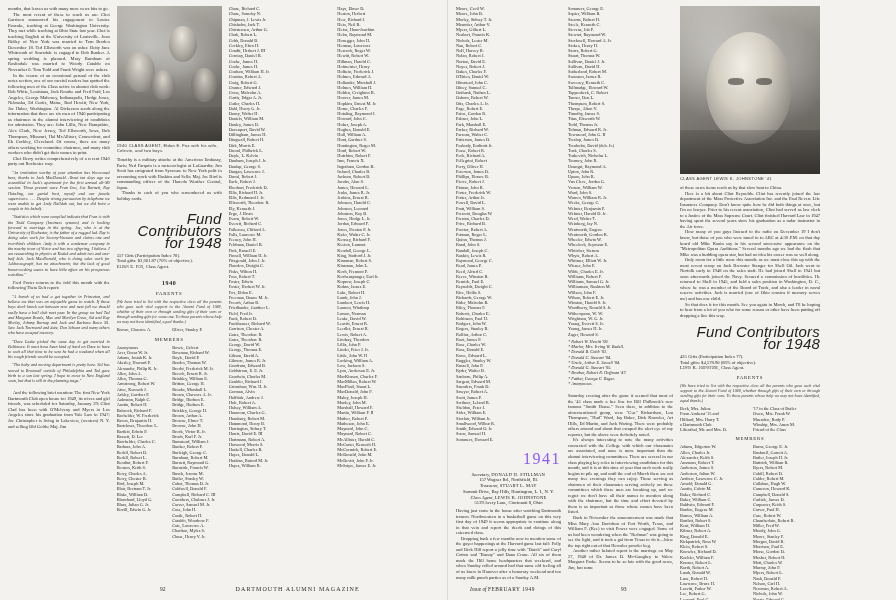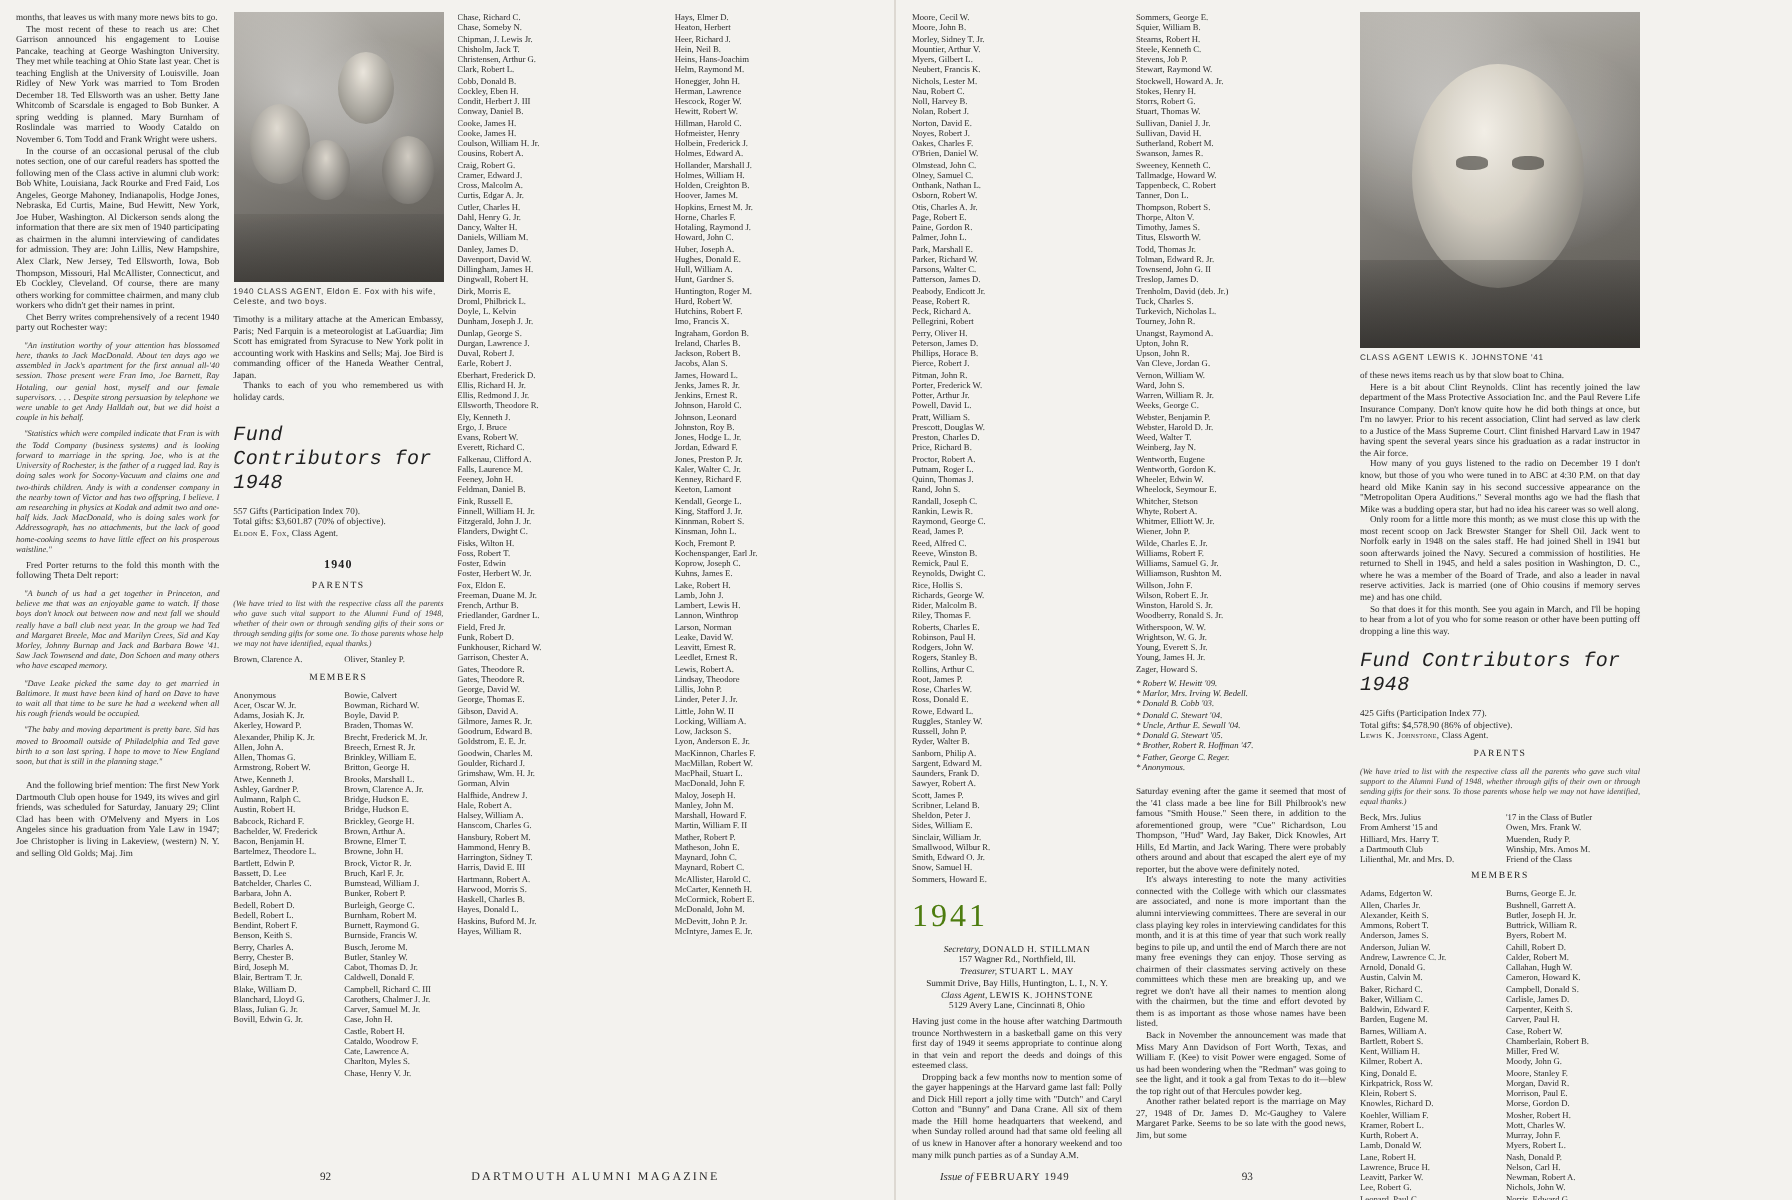--- a/index.html
+++ b/index.html
@@ -28,33 +28,34 @@
   .quote{
     font-size:4.2px;line-height:5.2px;text-align:justify;font-style:italic;
     margin:3px 0 3px 0;text-indent:4px;color:#33312e;
   }
   .gap{height:4px;}
   .gap.sm{height:2px;}
   .gap.lg{height:7px;}
 
   
   .fundhead{
-    font-style:italic;font-size:10px;line-height:12px;
+    font-style:italic;font-size:15px;line-height:12px;
     letter-spacing:.2px;margin:4px 0 4px 0;color:#1f1f1f;
-    font-family:Liberation Mono, monospace;
+    font-family:Liberation Sans, sans-serif;
+    text-align:right;
   }
   .fundline{font-size:4.6px;line-height:5.6px;margin:0;color:#2b2b2b;}
   .fundline .sc{font-variant:small-caps;letter-spacing:.2px;}
   .yearhead{
     text-align:center;font-size:6px;line-height:7px;letter-spacing:.6px;
     margin:4px 0 2px 0;font-weight:bold;color:#1f1f1f;
   }
   .bigyear{
-    text-align:left;font-size:16px;line-height:18px;letter-spacing:1.5px;
-    margin:8px 0 4px 0;color:#4d7c0f;font-family:"Liberation Serif", serif;
+    text-align:right;font-size:16px;line-height:18px;letter-spacing:1.5px;
+    margin:8px 0 4px 0;color:#8b5cf6;font-family:"Liberation Serif", serif;
   }
   .offline{text-align:center;font-size:4.6px;line-height:5.7px;margin:0;}
   .offline .sc{font-variant:small-caps;letter-spacing:.25px;}
   .offline i{font-style:italic;}
   .subhead{
     text-align:center;font-variant:small-caps;letter-spacing:.8px;
     font-size:4.8px;line-height:6px;margin:4px 0 2px 0;color:#232323;
   }
   .note{
     font-size:4.1px;line-height:5px;font-style:italic;text-align:justify;

